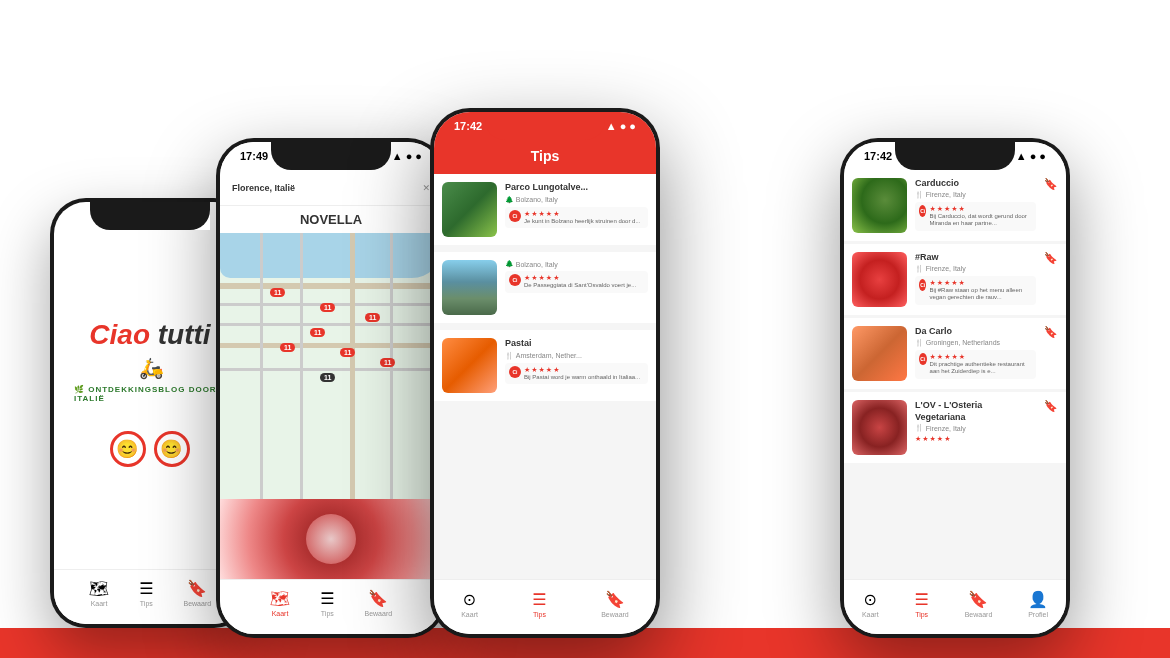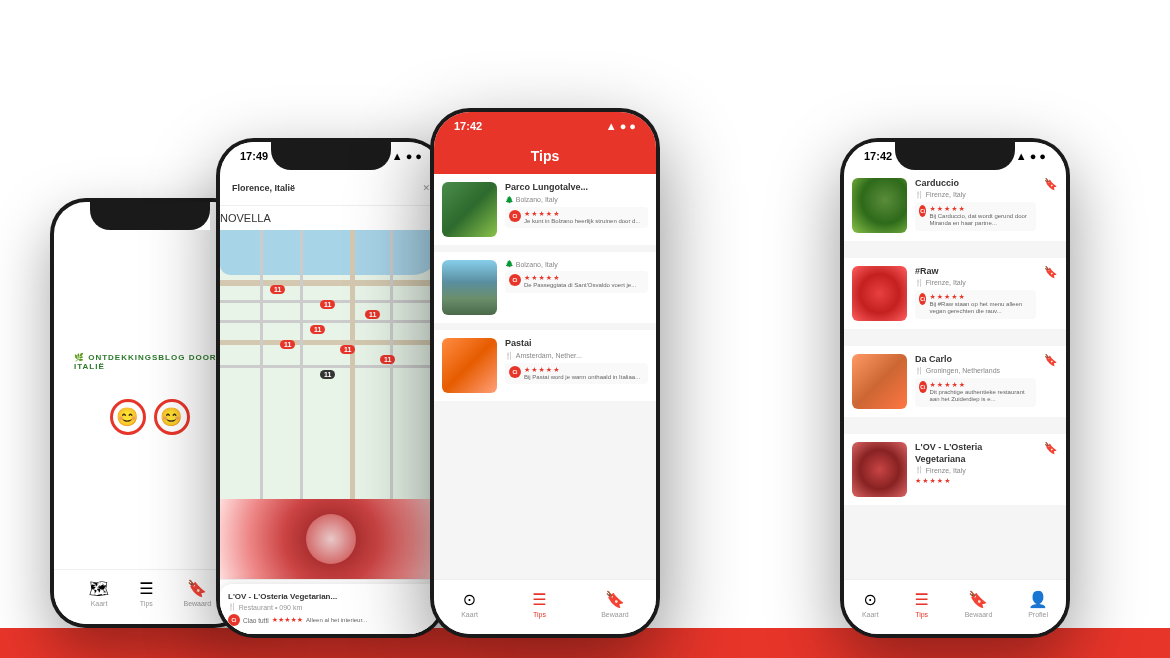--- a/index.html
+++ b/index.html
@@ -254,24 +254,24 @@
       align-items: center;
       padding: 0 12px;
       gap: 8px;
       border-bottom: 1px solid #eee;
       font-size: 10px;
       font-weight: 500;
       color: #333;
     }
 
     .novella-title {
-      font-size: 11px;
-      font-weight: 400;
+      font-size: 13px;
+      font-weight: 700;
       color: #333;
-      text-align: left;
+      text-align: center;
       padding: 6px 0;
     }
 
     .map-area {
       flex: 1;
       background: #e8f4e8;
       position: relative;
       overflow: hidden;
     }
 
@@ -490,21 +490,21 @@
       background: #f5f5f5;
       display: flex;
       flex-direction: column;
     }
 
     .list-items {
       flex: 1;
       overflow: hidden;
       display: flex;
       flex-direction: column;
-      gap: 17px;
+      gap: 3px;
     }
 
     .list-card {
       background: #fff;
       display: flex;
       gap: 8px;
       padding: 8px;
       align-items: flex-start;
     }
 
@@ -609,20 +609,25 @@
   <div class="phone phone1">
     <div class="phone-inner">
       <div class="splash-screen">
         <div class="status-bar light">
           <span>15:05</span>
           <span>App Store</span>
         </div>
         <div class="notch"></div>
 
         <div class="splash-logo-area">
+          <div class="ciao-tutti-logo">
+            <span class="ciao-text">Ciao</span>
+            <span class="tutti-text">tutti</span>
+            <span class="scooter-emoji">🛵</span>
+          </div>
           <div class="ontdekking-text leaf-decoration">
             🌿 <span>ONTDEKKINGSBLOG DOOR ITALIË</span>
           </div>
           <div class="smiley-icons">
             <div class="smiley">😊</div>
             <div class="smiley">😊</div>
           </div>
         </div>
 
         <div class="splash-bottom-bar">
@@ -680,33 +685,20 @@
           <div class="map-number-badge" style="top:110px; left:60px;">11</div>
           <div class="map-number-badge" style="top:115px; left:120px;">11</div>
           <div class="map-number-badge" style="top:125px; left:160px;">11</div>
           <div class="map-number-badge" style="top:140px; left:100px; background:#333;">11</div>
 
           <div style="position:absolute;bottom:0;left:0;right:0;height:80px;">
             <div class="food-risotto" style="width:100%;height:100%;"></div>
           </div>
         </div>
 
-        <div class="restaurant-card">
-          <div class="restaurant-name">L'OV - L'Osteria Vegetarian...</div>
-          <div class="restaurant-type">
-            <span>🍴</span>
-            <span>Restaurant • 090 km</span>
-          </div>
-          <div class="ciao-tutti-badge">
-            <div class="ct-logo-small">Ci</div>
-            <span>Ciao tutti</span>
-            <span style="color:#e8352a;font-size:7px;">★★★★★</span>
-            <span style="font-size:6px;color:#666;">Alleen al het interieur...</span>
-          </div>
-        </div>
 
         <div class="splash-bottom-bar">
           <div class="tab-item">
             <div class="tab-icon active" style="color:#e8352a;">🗺</div>
             <div class="tab-label active" style="color:#e8352a;">Kaart</div>
           </div>
           <div class="tab-item">
             <div class="tab-icon">☰</div>
             <div class="tab-label">Tips</div>
           </div>

